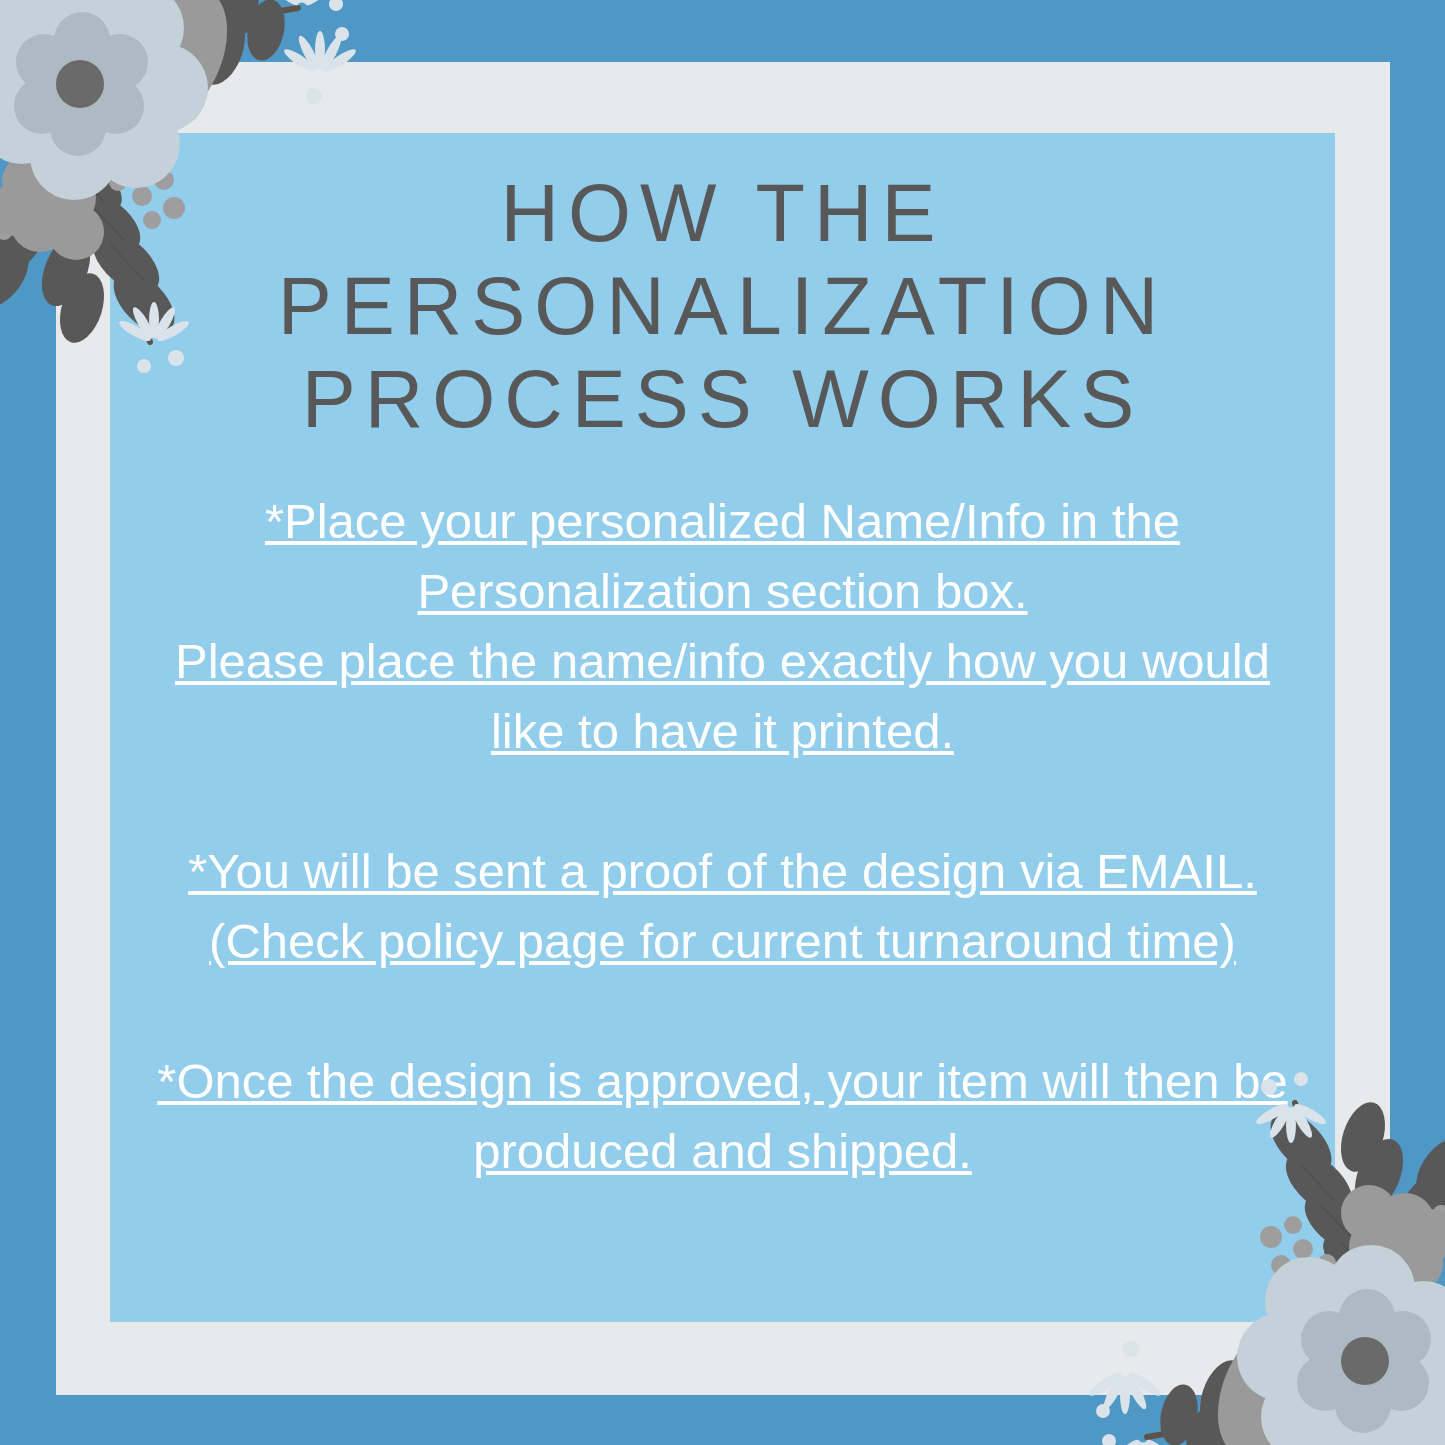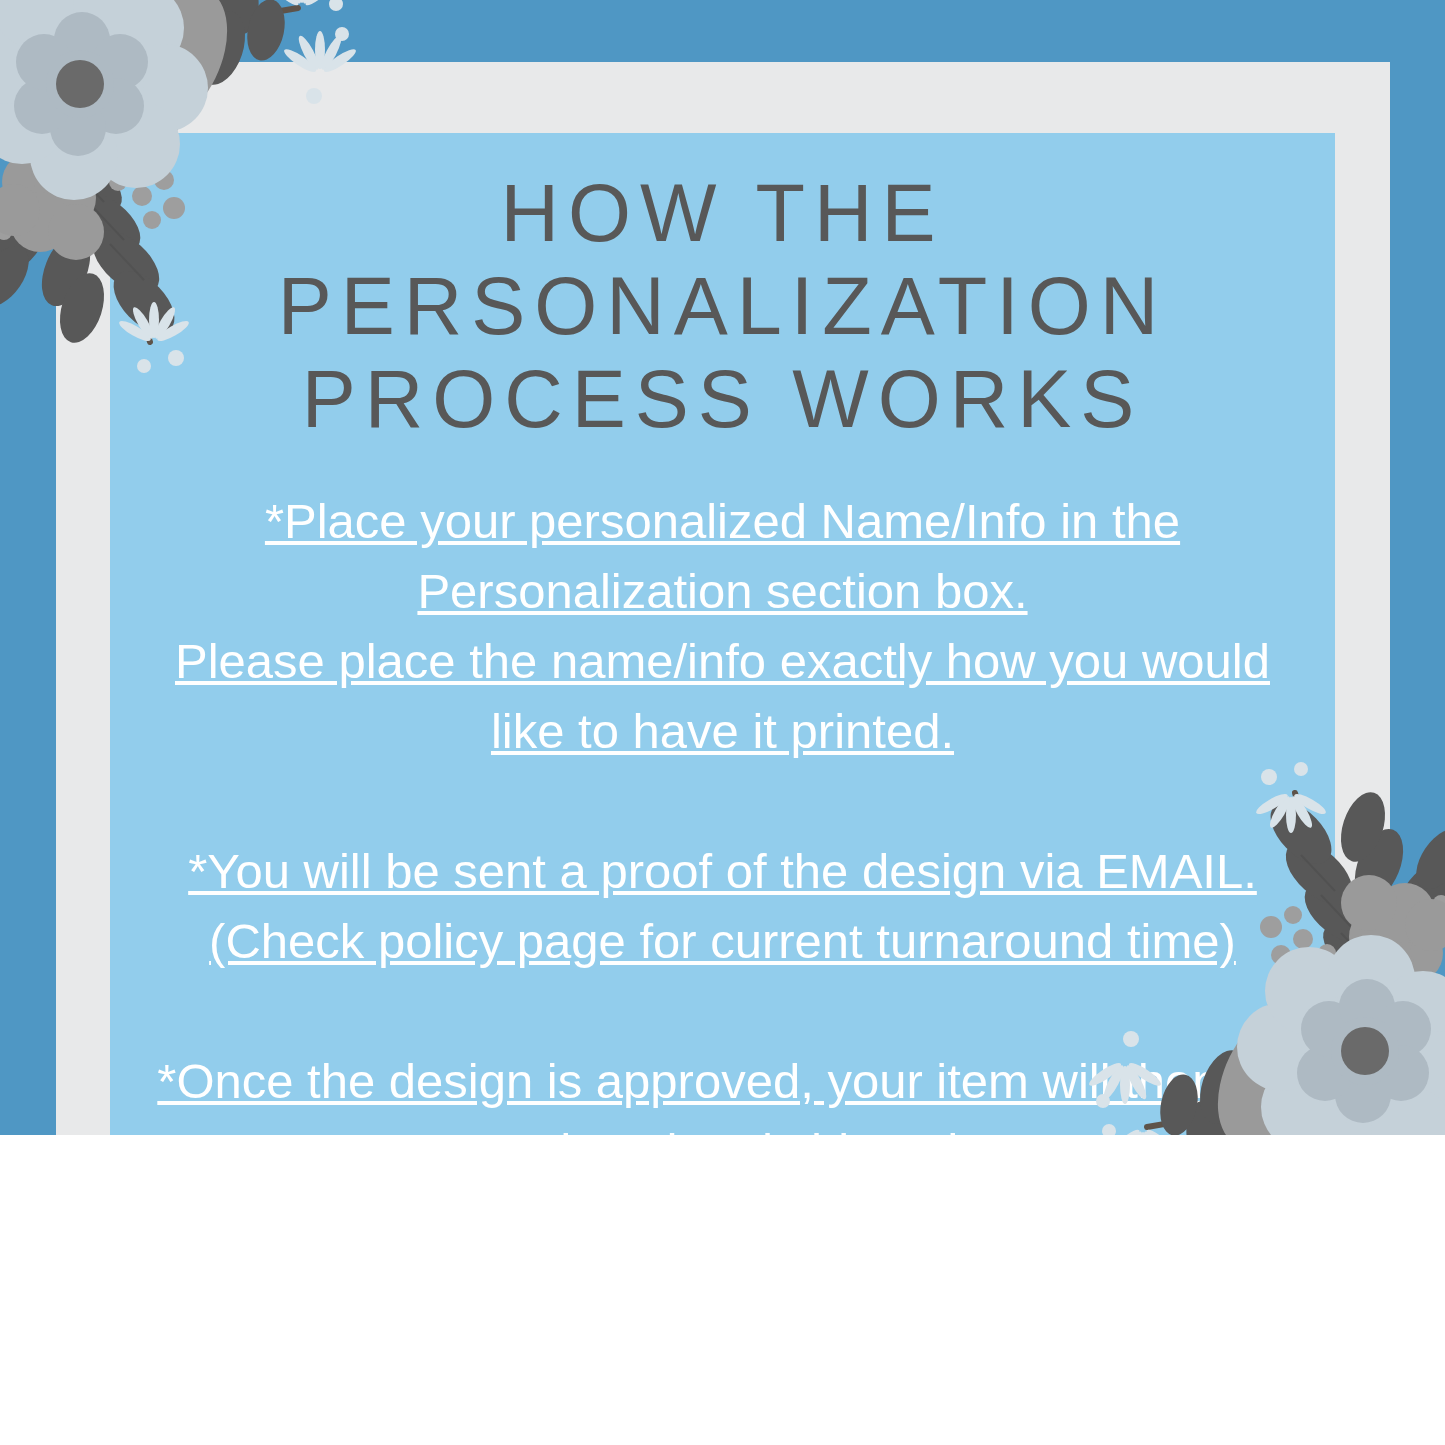--- a/index.html
+++ b/index.html
@@ -3,21 +3,21 @@
 <meta charset="utf-8">
 <style>
   html, body {
     margin: 0;
     padding: 0;
     background: #ffffff;
   }
   #canvas {
     position: relative;
     width: 1445px;
-    height: 1135px;
+    height: 1445px;
     overflow: hidden;
     background: #4F97C4;
     font-family: "Liberation Sans", sans-serif;
   }
   
   #frame-gray {
     position: absolute;
     left: 56px;
     top: 62px;
     width: 1334px;   

